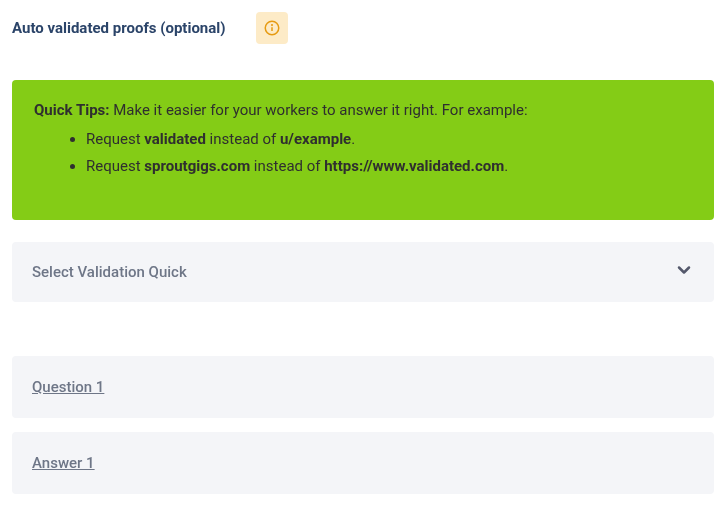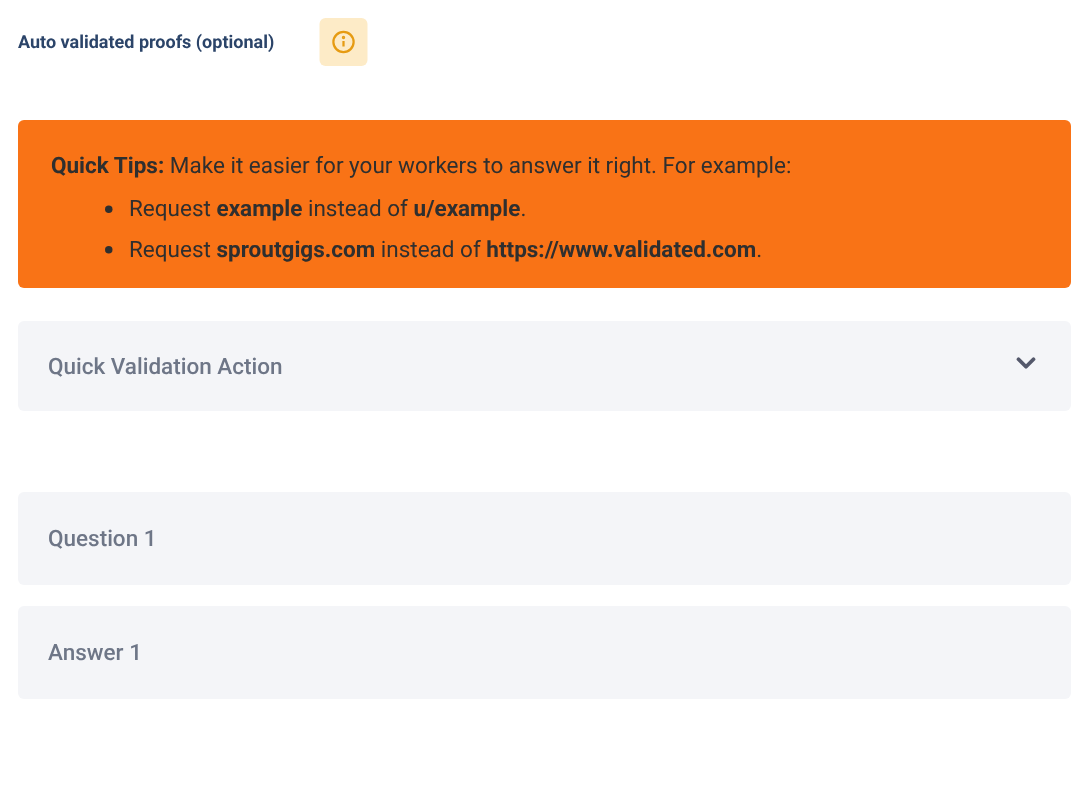--- a/index.html
+++ b/index.html
@@ -15,40 +15,40 @@
       padding: 12px;
     }
     .header-row {
       display: flex;
       align-items: center;
       gap: 30px;
       margin-bottom: 36px;
     }
     .section-title {
       color: #2b4469;
-      font-size: 12px;
+      font-size: 15px;
       font-weight: 700;
     }
     .info-icon-box {
       width: 32px;
       height: 32px;
       background: #fdebc7;
       border-radius: 4px;
       display: flex;
       align-items: center;
       justify-content: center;
     }
     .info-icon-box svg {
       width: 18px;
       height: 18px;
     }
     .tips-box {
-      background: #f97316;
+      background: #84cc16;
       border-radius: 4px;
-      padding: 18px 22px 12px 22px;
+      padding: 18px 22px 40px 22px;
       margin-bottom: 22px;
       color: #2f2f2f;
       font-size: 15px;
       line-height: 1.7;
     }
     .tips-box .tips-heading {
       font-weight: 700;
     }
     .tips-box ul {
       margin-top: 2px;
@@ -85,20 +85,21 @@
       border-radius: 4px;
       padding: 22px 20px;
       margin-bottom: 14px;
       width: 100%;
       border: none;
       outline: none;
       color: #6e7687;
       font-size: 15px;
       font-weight: 500;
       font-family: inherit;
+      text-decoration: underline;
     }
     .input-box::placeholder {
       color: #6e7687;
       font-weight: 500;
     }
   </style>
 </head>
 <body>
 
 
@@ -111,30 +112,30 @@
       <line x1="12" y1="11" x2="12" y2="16"></line>
       <circle cx="12" cy="8" r="0.5" fill="#e69b12"></circle>
     </svg>
   </div>
 </div>
 
 <div class="tips-box">
   <span class="tips-heading">Quick Tips:</span><span> Make it easier for your workers to answer it right. For example:</span>
   <ul>
     <li>
-      <span>Request </span><b>example</b><span> instead of </span><b>u/example</b><span>.</span>
+      <span>Request </span><b>validated</b><span> instead of </span><b>u/example</b><span>.</span>
     </li>
     <li>
       <span>Request </span><b>sproutgigs.com</b><span> instead of </span><b>https://www.validated.com</b><span>.</span>
     </li>
   </ul>
 </div>
 
 <div class="select-row">
-  <span class="select-row-label">Quick Validation Action</span>
+  <span class="select-row-label">Select Validation Quick</span>
   <span class="chevron-icon">
     <svg viewBox="0 0 24 24" fill="none" stroke="#54586b" stroke-width="3" stroke-linecap="round" stroke-linejoin="round">
       <polyline points="6 9 12 15 18 9"></polyline>
     </svg>
   </span>
 </div>
 
 <input type="text" class="input-box" placeholder="Question 1" style="">
 <input type="text" class="input-box" placeholder="Answer 1" style="">
 

